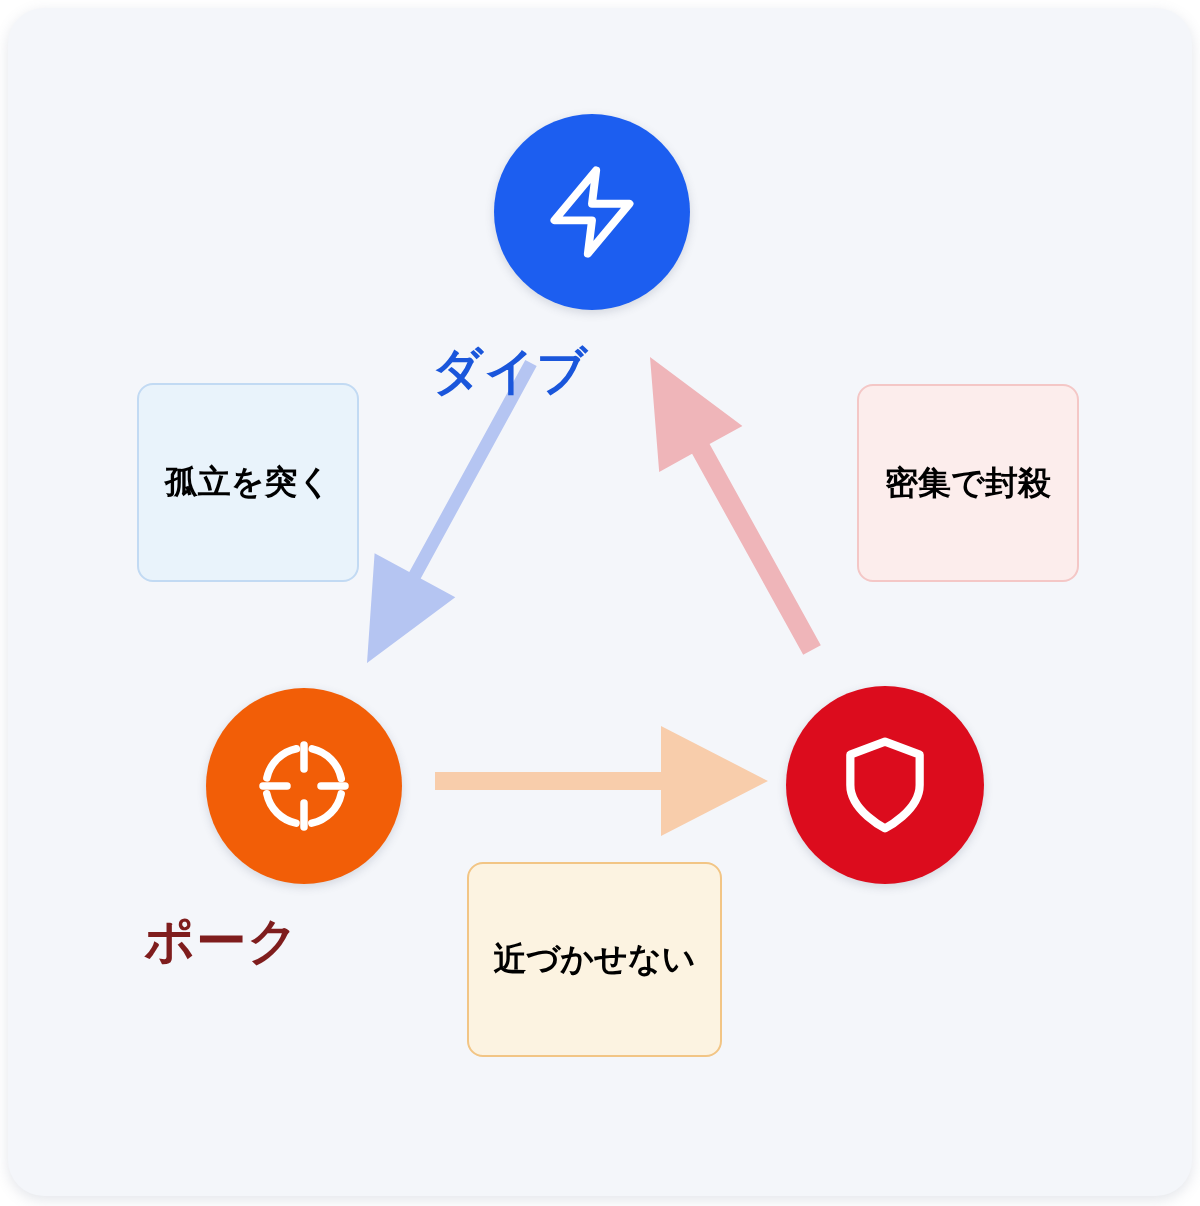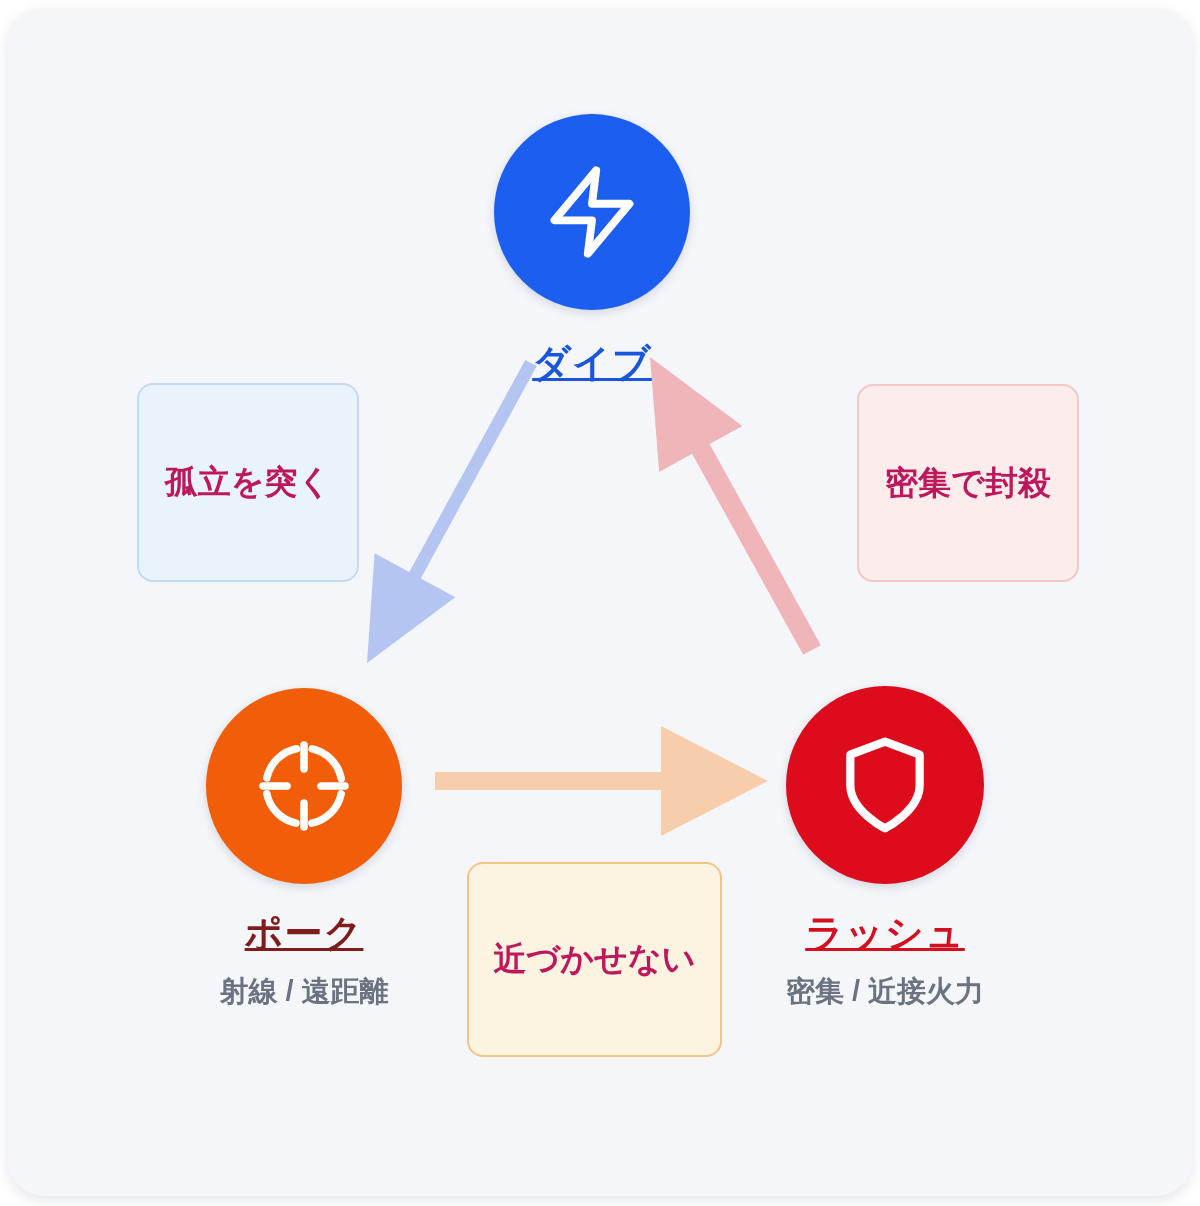--- a/index.html
+++ b/index.html
@@ -6,30 +6,30 @@
   body{font-family:"Liberation Sans","DejaVu Sans",sans-serif;}
   .canvas{position:relative;width:1200px;height:1206px;background:#ffffff;overflow:hidden;}
   .card{position:absolute;left:8px;top:8px;right:8px;bottom:10px;border-radius:36px;
         background:#F4F6FA;box-shadow:0 4px 14px rgba(100,110,140,0.18);}
   .arrow-layer{position:absolute;left:0;top:0;width:1200px;height:1206px;pointer-events:none;}
   .node-circle{position:absolute;border-radius:50%;display:flex;align-items:center;justify-content:center;
                box-shadow:0 3px 10px rgba(60,70,100,0.18);}
   .circle-dive{left:494px;top:114px;width:196px;height:196px;background:#1C5EF0;}
   .circle-poke{left:206px;top:688px;width:196px;height:196px;background:#F25E07;}
   .circle-rush{left:786px;top:686px;width:198px;height:198px;background:#DC0C1D;}
-  .node-title{position:absolute;width:320px;text-align:center;font-size:38px;font-weight:800;letter-spacing:1px;text-decoration:underline;}
+  .node-title{position:absolute;width:320px;font-size:50px;font-weight:800;letter-spacing:1px;}
   .node-sub{position:absolute;width:340px;text-align:center;font-size:29px;font-weight:600;color:#6B7280;}
   .title-dive{left:432px;top:338px;color:#1A56DB;}
   .sub-dive{left:422px;top:398px;}
   .title-poke{left:144px;top:908px;color:#DA4A0F;}
   .sub-poke{left:134px;top:972px;}
   .title-rush{left:725px;top:908px;color:#D3101F;}
   .sub-rush{left:715px;top:972px;}
   .edge-label{position:absolute;border-radius:16px;border:2px solid;display:flex;align-items:center;justify-content:center;
-              font-size:33px;font-weight:700;color:#be185d;}
+              font-size:33px;font-weight:700;color:#000000;}
   .label-dive-to-poke{left:137px;top:383px;width:218px;height:195px;background:#E9F3FB;border-color:#C2DAF3;}
   .label-rush-to-dive{left:857px;top:384px;width:218px;height:194px;background:#FCEDEC;border-color:#F4C7C6;}
   .label-poke-to-rush{left:467px;top:862px;width:251px;height:191px;background:#FCF3E1;border-color:#F2C585;}
   .icon-svg{display:block;}
 </style>
 </head>
 <body>
 
 <div class="canvas">
   <div class="card"></div>
@@ -54,31 +54,28 @@
       <svg class="icon-svg" width="100" height="100" viewBox="0 0 100 100" fill="none" stroke="#ffffff" stroke-width="7.5" stroke-linecap="round">
         <circle cx="50" cy="50" r="38" stroke-dasharray="43.7 16" stroke-dashoffset="51.7"></circle>
         <line x1="50" y1="9" x2="50" y2="33"></line>
         <line x1="50" y1="91" x2="50" y2="67"></line>
         <line x1="9" y1="50" x2="33" y2="50"></line>
         <line x1="91" y1="50" x2="67" y2="50"></line>
       </svg>
     </span>
   </div>
   <div class="node-title title-poke" style="color: #7f1d1d;">ポーク</div>
-  <div class="node-sub sub-poke">射線 / 遠距離</div>
 
   <div class="node-circle circle-rush" style="background: rgb(220, 12, 29);">
     <span>
       <svg class="icon-svg" width="104" height="104" viewBox="0 0 24 24" fill="none" stroke="#ffffff" stroke-width="1.9" stroke-linecap="round" stroke-linejoin="round">
         <path d="M12 22s8-4 8-10V5l-8-3-8 3v7c0 6 8 10 8 10z"></path>
       </svg>
     </span>
   </div>
-  <div class="node-title title-rush" style="color: rgb(211, 16, 31);">ラッシュ</div>
-  <div class="node-sub sub-rush">密集 / 近接火力</div>
 
   <div class="edge-label label-dive-to-poke" style="background: rgb(233, 243, 251);">
     <span>孤立を突く</span>
   </div>
   <div class="edge-label label-poke-to-rush" style="background: rgb(252, 243, 225);">
     <span>近づかせない</span>
   </div>
   <div class="edge-label label-rush-to-dive" style="background: rgb(252, 237, 236);">
     <span>密集で封殺</span>
   </div>

